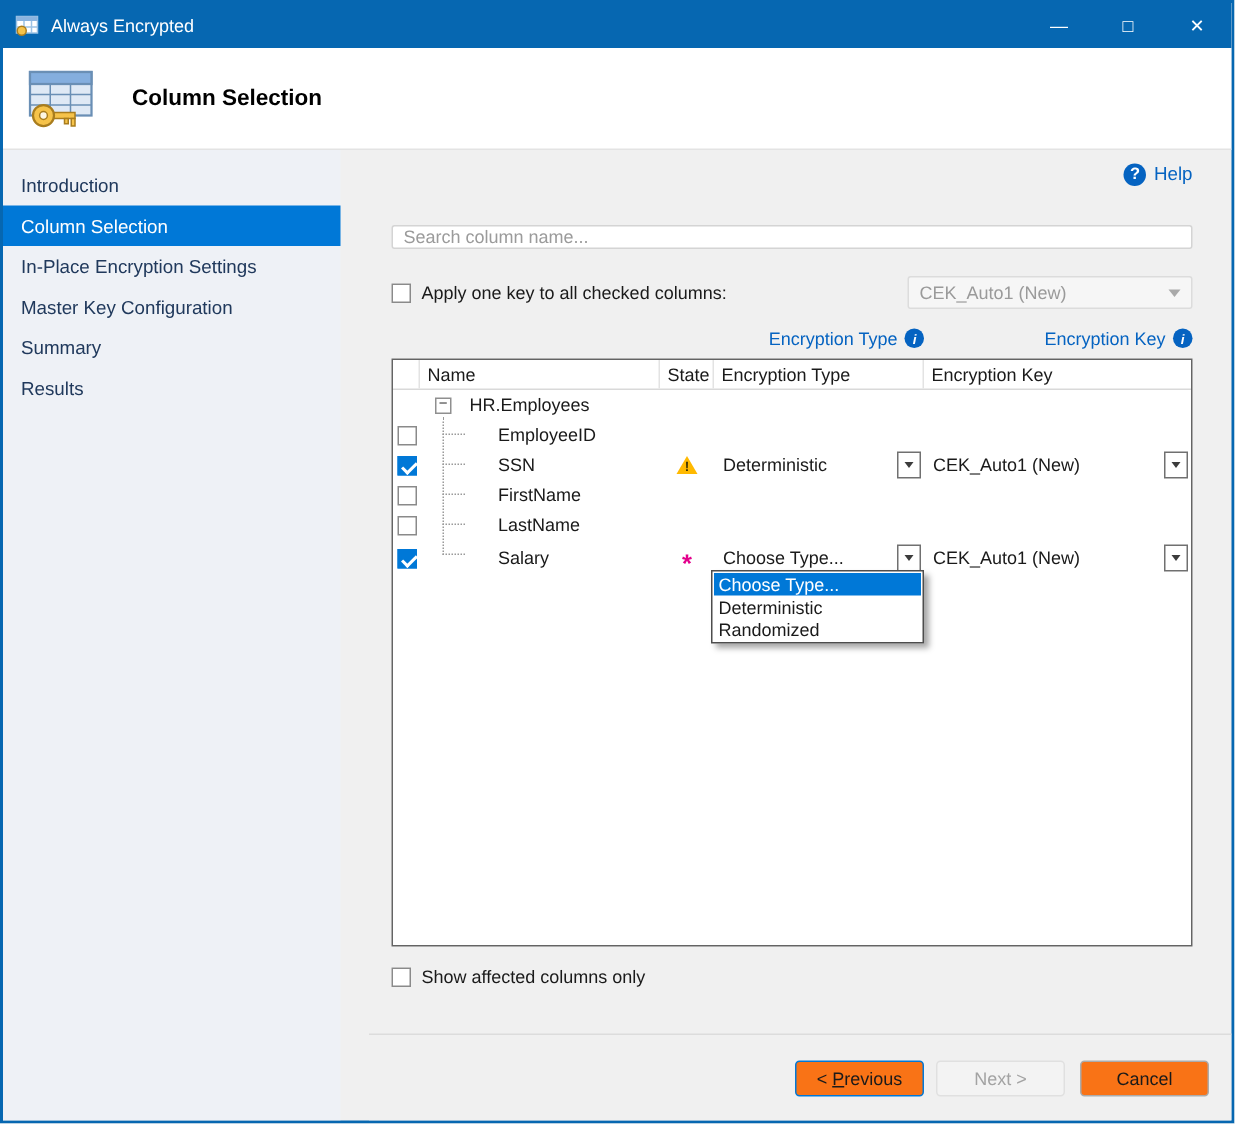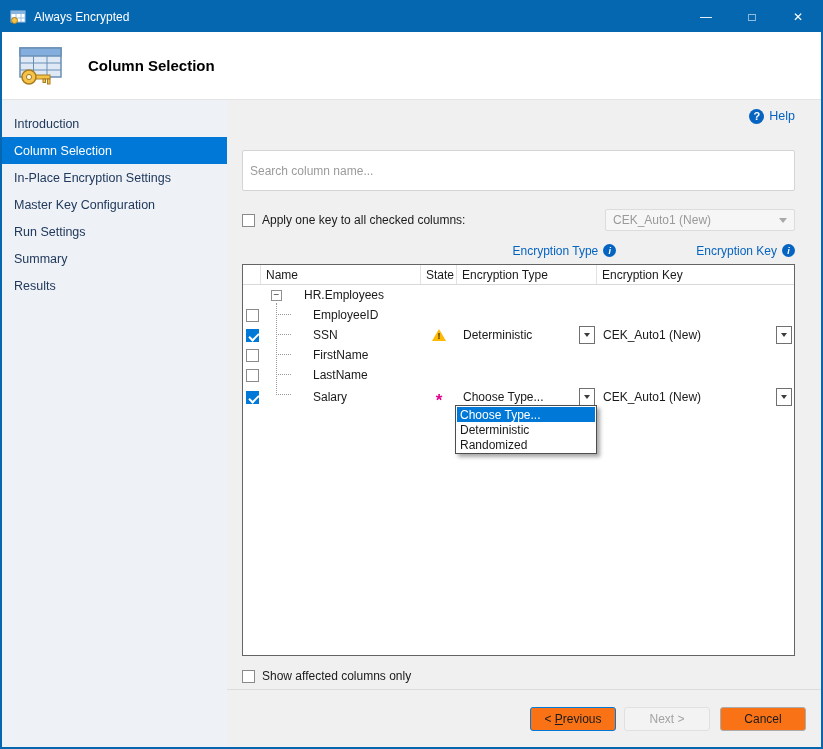--- a/index.html
+++ b/index.html
@@ -12,32 +12,32 @@
   .titlebar { height:30px; background:#0667b1; display:flex; align-items:center; color:#fff; padding-left:8px; gap:8px; flex:0 0 auto; }
   .titlebar-title { font-size:12px; }
   .window-controls { margin-left:auto; display:flex; height:100%; }
   .win-btn { width:46px; height:100%; display:flex; align-items:center; justify-content:center; color:#fff; font-size:12px; background:transparent; border:none; font-family:inherit; cursor:default; }
 
   
   .header { height:68px; background:#fff; border-bottom:1px solid #e3e3e3; display:flex; align-items:center; padding-left:14px; gap:24px; flex:0 0 auto; }
   .header h1 { font-size:15px; font-weight:700; color:#000; }
 
   
-  .content { flex:1; display:flex; min-height:0; }
+  .content { flex:1; display:flex; min-height:0;gap:19px; }
   .sidebar { width:225px; background:#eef1f6; padding-top:10px; flex:0 0 auto; }
   .nav-item { height:27px; display:flex; align-items:center; padding-left:12px; color:#20395c; font-size:12.5px; }
   .nav-item.selected { background:#0078d7; color:#fff; }
 
   .main { flex:1; display:flex; flex-direction:column; padding:8px 26px 0 15px; min-width:0; }
 
   .help-row { display:flex; justify-content:flex-end; align-items:center; gap:5px; height:16px; }
   .help-icon { width:15px; height:15px; border-radius:50%; background:#0563c1; color:#fff; font-size:11px; font-weight:700; display:flex; align-items:center; justify-content:center; }
   .help-link { color:#0563c1; font-size:12.5px; text-decoration:none; }
 
-  .search-input { margin-top:26px; height:41px; width:100%; border:1px solid #d4d4d4; border-radius:2px; padding:0 7px; font-size:12px; font-family:inherit; color:#0c4a6e; background:#fff; }
+  .search-input { margin-top:26px; height:16px; width:100%; border:1px solid #d4d4d4; border-radius:2px; padding:0 7px; font-size:12px; font-family:inherit; color:#0c4a6e; background:#fff; }
   .search-input::placeholder { color:#9b9b9b; }
 
   .apply-row { margin-top:18px; display:flex; align-items:center; gap:7px; height:22px; }
   .cb { width:13px; height:13px; border:1px solid #8a8a8a; background:#fff; position:relative; flex:0 0 auto; display:inline-block; }
   .cb.checked { background:#0078d7; border-color:#0078d7; }
   .cb.checked::after { content:""; position:absolute; left:4px; top:1px; width:4px; height:8px; border:solid #fff; border-width:0 2px 2px 0; transform:rotate(45deg); }
   .select-disabled { margin-left:auto; width:190px; height:22px; background:#f6f6f6; border:1px solid #dcdcdc; border-radius:2px; color:#9a9a9a; display:flex; align-items:center; padding:0 7px; }
   .select-chevron { margin-left:auto; width:0; height:0; border-left:4px solid transparent; border-right:4px solid transparent; border-top:5px solid #a9a9a9; }
 
   .links-row { margin-top:12px; display:flex; justify-content:flex-end; align-items:center; height:15px; }
@@ -54,21 +54,21 @@
   .th:last-child { border-right:none; }
   .trow { align-items:center; }
   .cell { height:100%; display:flex; align-items:center; }
   .c-check { justify-content:flex-start; padding-left:3px; }
   .c-state { justify-content:center; }
   .c-type, .c-key { padding-left:6px; padding-right:2px; }
   .row-label { font-size:12px; }
 
   .expander { width:11px; height:11px; border:1px solid #8f8f8f; background:#fff; display:flex; align-items:center; justify-content:center; margin-left:10px; flex:0 0 auto; }
   .expander::before { content:"−"; font-size:10px; line-height:1; color:#333; }
-  .c-name.group .row-label { margin-left:22px; }
+  .c-name.group .row-label { margin-left:12px; }
   .c-name.child { padding-left:52px; }
 
   .tree-vline { position:absolute; left:33px; top:38px; height:92px; border-left:1px dotted #9a9a9a; }
   .tree-stub { position:absolute; left:33px; width:15px; border-top:1px dotted #9a9a9a; }
   .stub1{top:49px;} .stub2{top:69px;} .stub3{top:89px;} .stub4{top:109px;} .stub5{top:129px;}
 
   .warn-icon { position:relative; width:14px; height:12px; }
   .warn-icon::before { content:""; position:absolute; left:0; top:0; border-left:7px solid transparent; border-right:7px solid transparent; border-bottom:12px solid #ffb900; }
   .warn-icon::after { content:"!"; position:absolute; left:0; right:0; top:2px; text-align:center; font-size:9px; font-weight:700; color:#3d3100; }
   .req-icon { color:#e3008c; font-size:17px; font-weight:700; line-height:1; margin-top:7px; }
@@ -133,21 +133,20 @@
     <h1>Column Selection</h1>
   </div>
 
   <div class="content">
 
     <nav class="sidebar">
       <div class="nav-item">Introduction</div>
       <div class="nav-item selected">Column Selection</div>
       <div class="nav-item">In-Place Encryption Settings</div>
       <div class="nav-item">Master Key Configuration</div>
-      <div class="nav-item">Run Settings</div>
       <div class="nav-item">Summary</div>
       <div class="nav-item">Results</div>
     </nav>
 
     <div class="main">
 
       <div class="help-row">
         <span class="help-icon">?</span>
         <a class="help-link" href="#">Help</a>
       </div>

